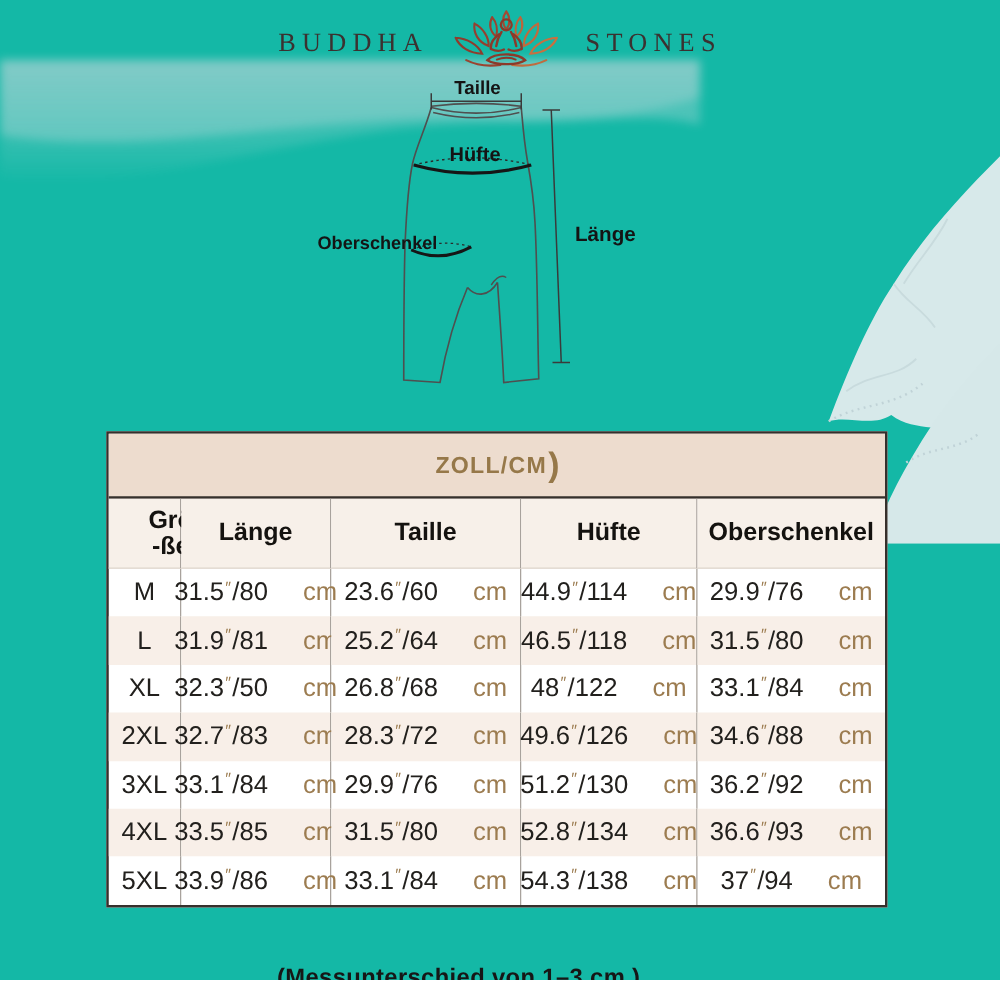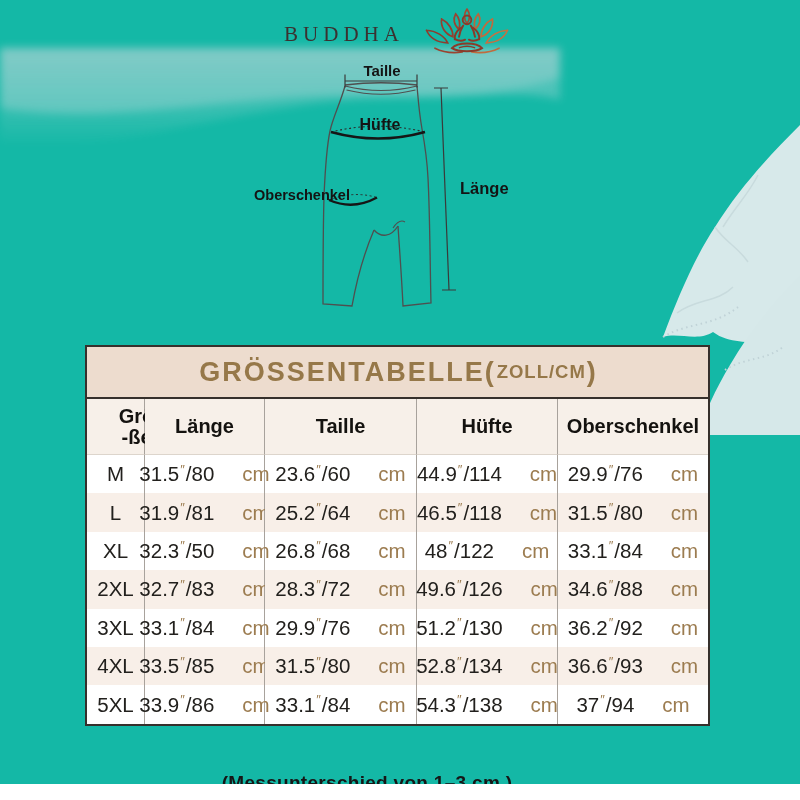--- a/index.html
+++ b/index.html
@@ -93,20 +93,21 @@
         <path d="M86,43 C78,47 67,48.5 57,47" stroke="#c06b3e" stroke-width="1.8"></path>
 
         <circle cx="52" cy="13" r="4.6" stroke="#8b3a2a" stroke-width="2"></circle>
         <path d="M48,19 C45.5,23 44,27 43.5,31 M56,19 C58.5,23 60,27 60.5,31" stroke="#8b3a2a" stroke-width="2"></path>
         <path d="M46,21 C41,24.5 38.5,29 39,33.5 M58,21 C63,24.5 65.5,29 65,33.5" stroke="#8b3a2a" stroke-width="2"></path>
         <path d="M39,33.5 C43,35.5 47,35.5 50,34 M65,33.5 C61,35.5 57,35.5 54,34" stroke="#8b3a2a" stroke-width="2"></path>
         <path d="M36,43 C42,36.5 62,36.5 68,43 C61,47.5 43,47.5 36,43 Z" stroke="#8b3a2a" stroke-width="2"></path>
         <path d="M44,42.5 C49,40.5 55,40.5 60,42.5" stroke="#8b3a2a" stroke-width="1.6"></path>
       </g>
     </svg>
+    <span class="brand-word">STONES</span>
   </header>
 
   <div class="diagram">
     <svg width="320" height="262" viewBox="0 0 320 262">
       <g fill="none">
 
         <path d="M95,26 C90,44 83,57 80,71 C76,90 75,114 74,136 C73,174 73,214 73,244 L102,246
                  C107,218 115,191 124,170" stroke="#4f4f4f" stroke-width="1.3"></path>
         <path d="M124,170 C131,178 141,177 148,166" stroke="#4f4f4f" stroke-width="1.3"></path>
         <path d="M143,168 C147,162 151,159.5 155,162" stroke="#4f4f4f" stroke-width="1.1"></path>
@@ -129,21 +130,20 @@
       </g>
     </svg>
     <span class="dlabel lbl-taille">Taille</span>
     <span class="dlabel lbl-huefte">Hüfte</span>
     <span class="dlabel lbl-oberschenkel">Oberschenkel</span>
     <span class="dlabel lbl-laenge">Länge</span>
   </div>
 
   <section class="size-table">
     <div class="table-title">
-      <span class="tt-main">GRÖSSENTABELLE(</span>
       <span class="tt-unit">ZOLL/CM</span>
       <span class="tt-close">)</span>
     </div>
     <div class="grid" id="grid">
       <div class="cell head size-head">
         <span>Grö</span>
         <span>-ße</span>
       </div>
       <div class="cell head">Länge</div>
       <div class="cell head">Taille</div>

